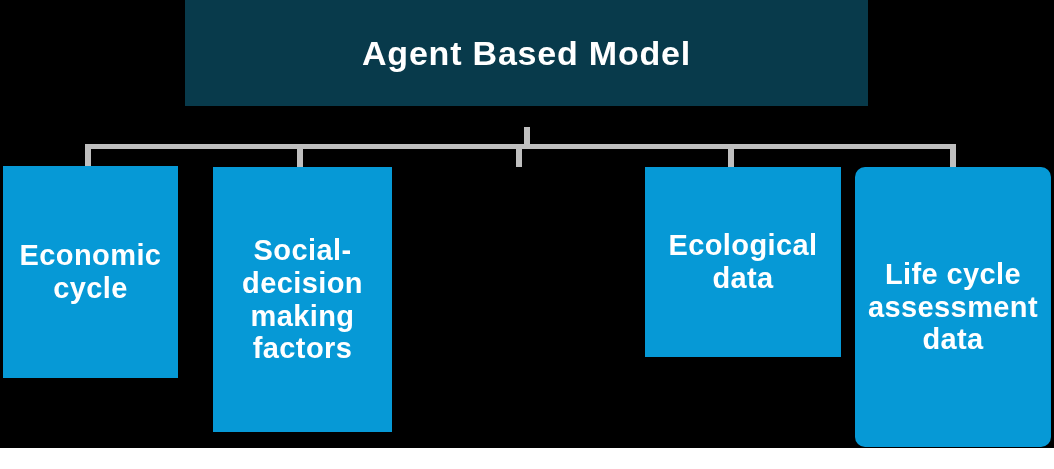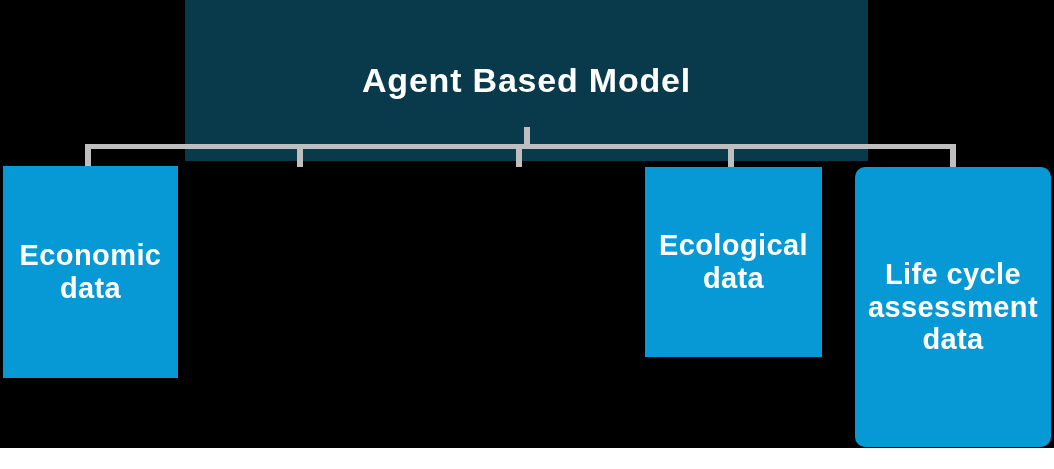--- a/index.html
+++ b/index.html
@@ -17,21 +17,21 @@
     overflow:hidden;
     font-family:"Liberation Sans", sans-serif;
   }
   .canvas{
     position:relative;
     width:1054px;height:469px;
     background:var(--page_bg);
   }
   .root-box{
     position:absolute;
-    left:185px;top:0;width:683px;height:161px;
+    left:185px;top:0;width:683px;height:106px;
     background:var(--root_teal);
     display:flex;align-items:center;justify-content:center;
   }
   .root-label{
     color:var(--text_white);
     font-size:34px;
     font-weight:600;
     letter-spacing:0.8px;
     text-align:center;
   }
@@ -45,21 +45,21 @@
     color:var(--text_white);
     font-size:29px;
     font-weight:600;
     letter-spacing:0.4px;
     line-height:1.13;
     white-space:pre-line;
   }
   .node-economic      {left:3px;   top:166px; width:175px; height:212px;}
   .node-social        {left:213px; top:167px; width:179px; height:265px;}
   .node-biophysical   {left:430px; top:167px; width:175px; height:170px;}
-  .node-ecological    {left:645px; top:167px; width:177px; height:190px;}
+  .node-ecological    {left:645px; top:167px; width:196px; height:190px;}
   .node-lifecycle     {left:855px; top:167px; width:196px; height:280px;border-radius:10px;}
   .connector{
     position:absolute;
     background:var(--line_gray);
   }
   .conn-drop   {left:524px; top:127px; width:6px;   height:20px;}
   .conn-rail   {left:85px;  top:144px; width:871px; height:5px;}
   .conn-stub-1 {left:85px;  top:147px; width:6px;   height:20px;}
   .conn-stub-2 {left:297px; top:147px; width:6px;   height:20px;}
   .conn-stub-3 {left:516px; top:147px; width:6px;   height:20px;}
@@ -83,23 +83,29 @@
   <div class="connector conn-drop"></div>
   <div class="connector conn-rail"></div>
   <div class="connector conn-stub-1"></div>
   <div class="connector conn-stub-2"></div>
   <div class="connector conn-stub-3"></div>
   <div class="connector conn-stub-4"></div>
   <div class="connector conn-stub-5"></div>
 
   <div class="node node-economic">
     <span class="node-label">Economic
-data</span>
+cycle</span>
   </div>
 
+  <div class="node node-social">
+    <span class="node-label">Social-
+decision
+making
+factors</span>
+  </div>
 
 
   <div class="node node-ecological">
     <span class="node-label">Ecological
 data</span>
   </div>
 
   <div class="node node-lifecycle">
     <span class="node-label">Life cycle
 assessment

